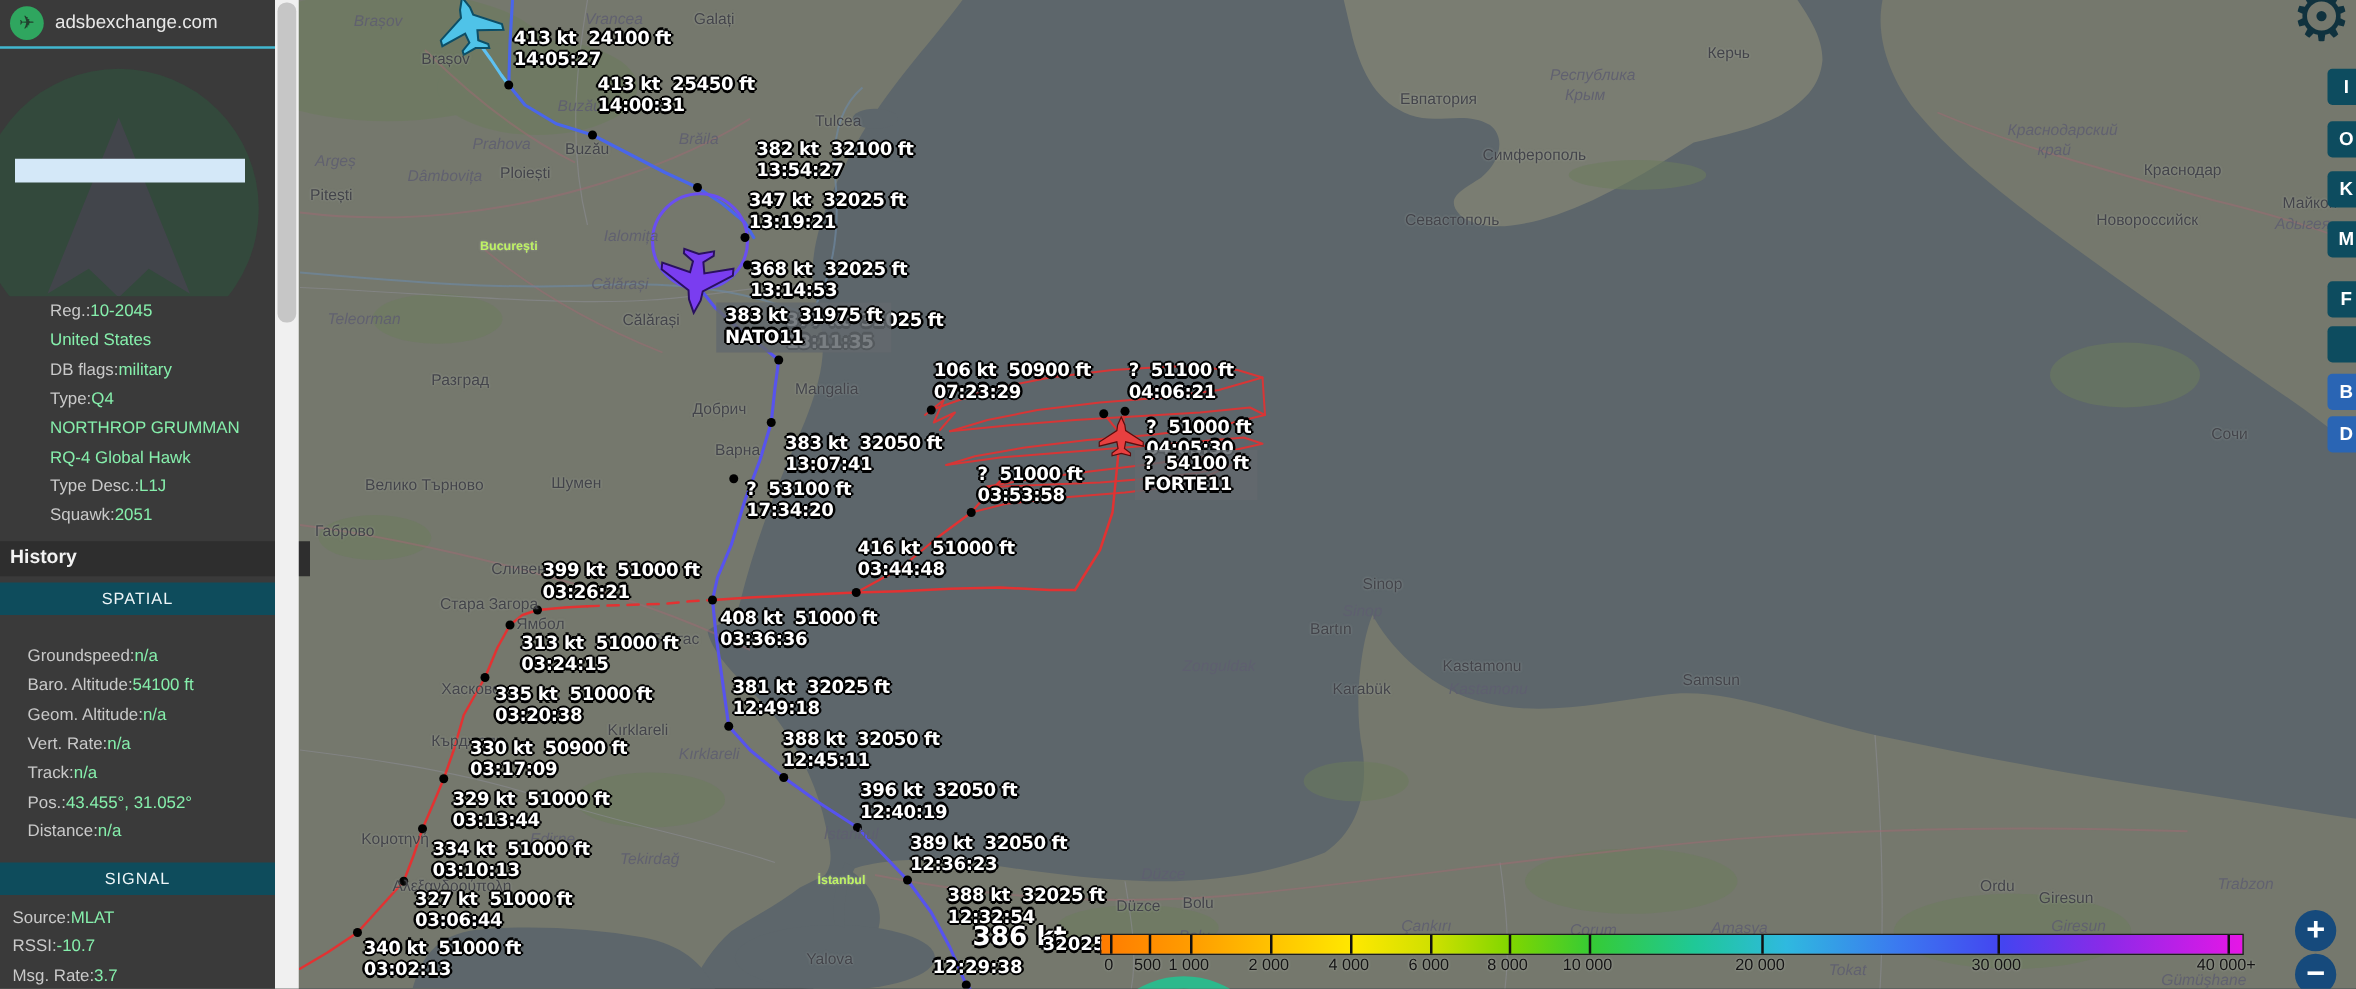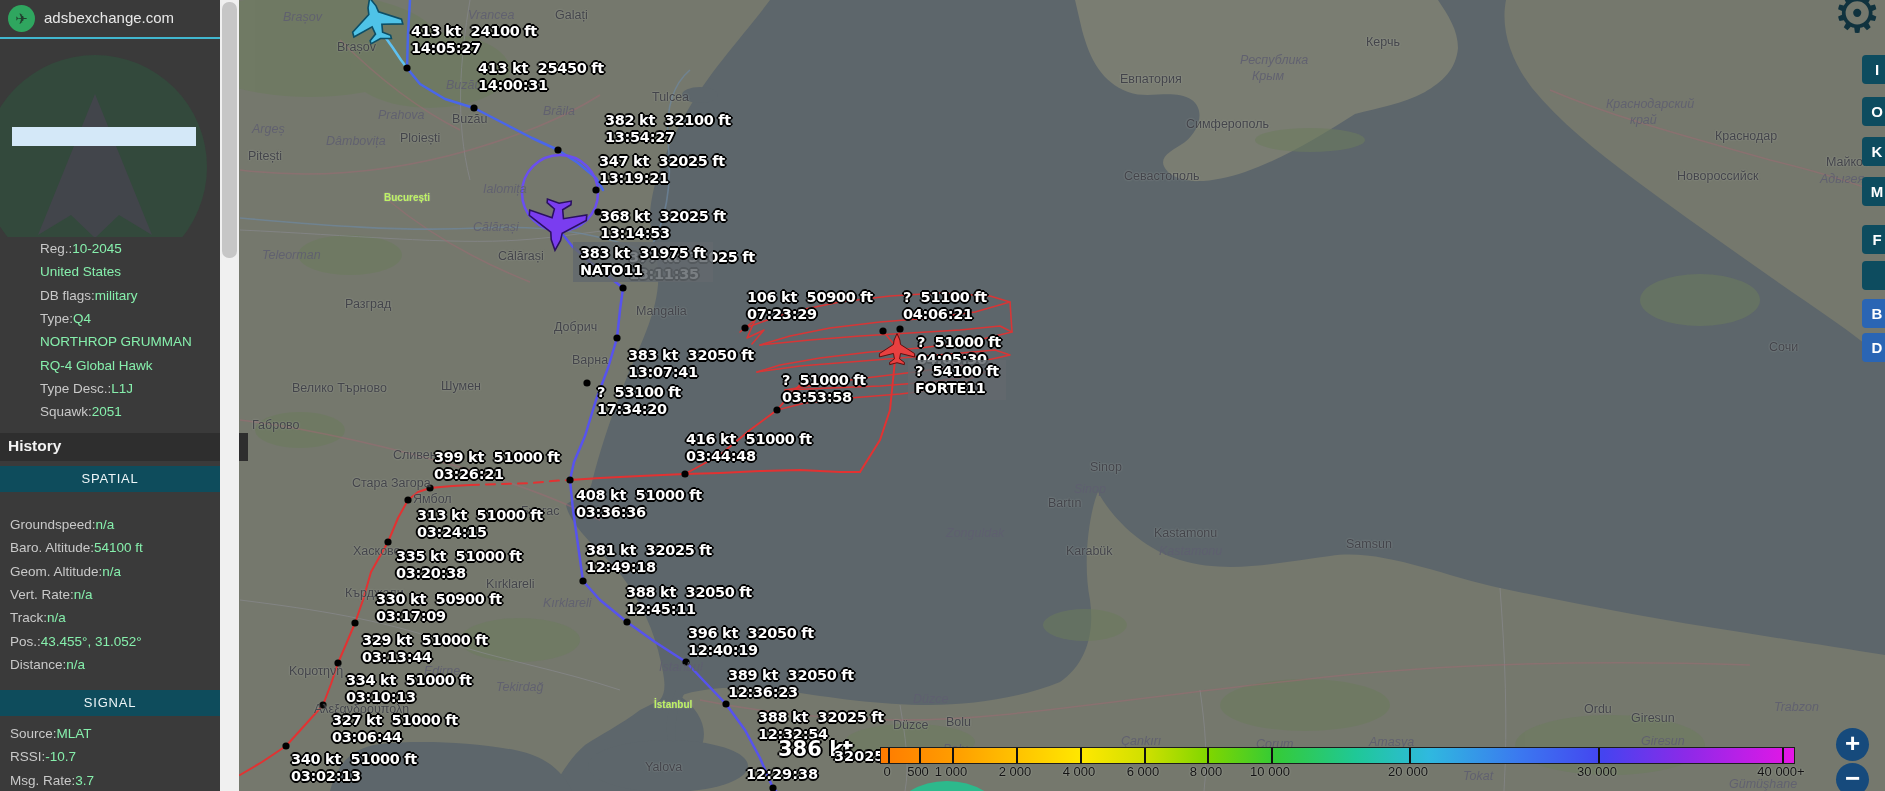--- a/index.html
+++ b/index.html
@@ -54,21 +54,21 @@
   #sb-photo .bluebar{position:absolute;left:12px;top:88px;width:184px;height:19px;background:#d4e8f8;}
   .srow{display:flex;justify-content:space-between;align-items:center;height:23.3px;padding:0 10px;}
   .srow .lab{color:#c9c9c9;}
   .srow .val{color:#86efac;flex:1;}
   #sb-info{position:absolute;left:0;top:237px;width:220px;padding-left:30px;}
   #sb-history{position:absolute;left:0;top:433px;width:248px;height:28px;background:#2e2e2e;}
   #sb-history .ht{position:absolute;left:8px;top:4px;font-size:15.5px;font-weight:bold;color:#f2f2f2;}
   #sb-history .hx{position:absolute;right:10px;top:-1px;font-size:23px;font-weight:bold;color:#fff;cursor:pointer;}
   .teal-band{position:absolute;left:0;width:220px;height:26px;background:#0e4c5c;color:#eef6f8;
       text-align:center;line-height:26px;font-size:13px;letter-spacing:.8px;}
-  #sb-spatial-rows{position:absolute;left:0;top:513px;width:220px;}
+  #sb-spatial-rows{position:absolute;left:12px;top:513px;width:220px;}
   #sb-signal-rows{position:absolute;left:0;top:722px;width:176px;}
   
   #sb-scroll{position:absolute;left:220px;top:0;width:19px;height:791px;background:#f0f0f0;z-index:21;}
   #sb-thumb{position:absolute;left:2px;top:2px;width:15px;height:256px;background:#c6c6c6;border-radius:7px;}
 </style>
 </head>
 <body>
 
 <div id="app">
 

